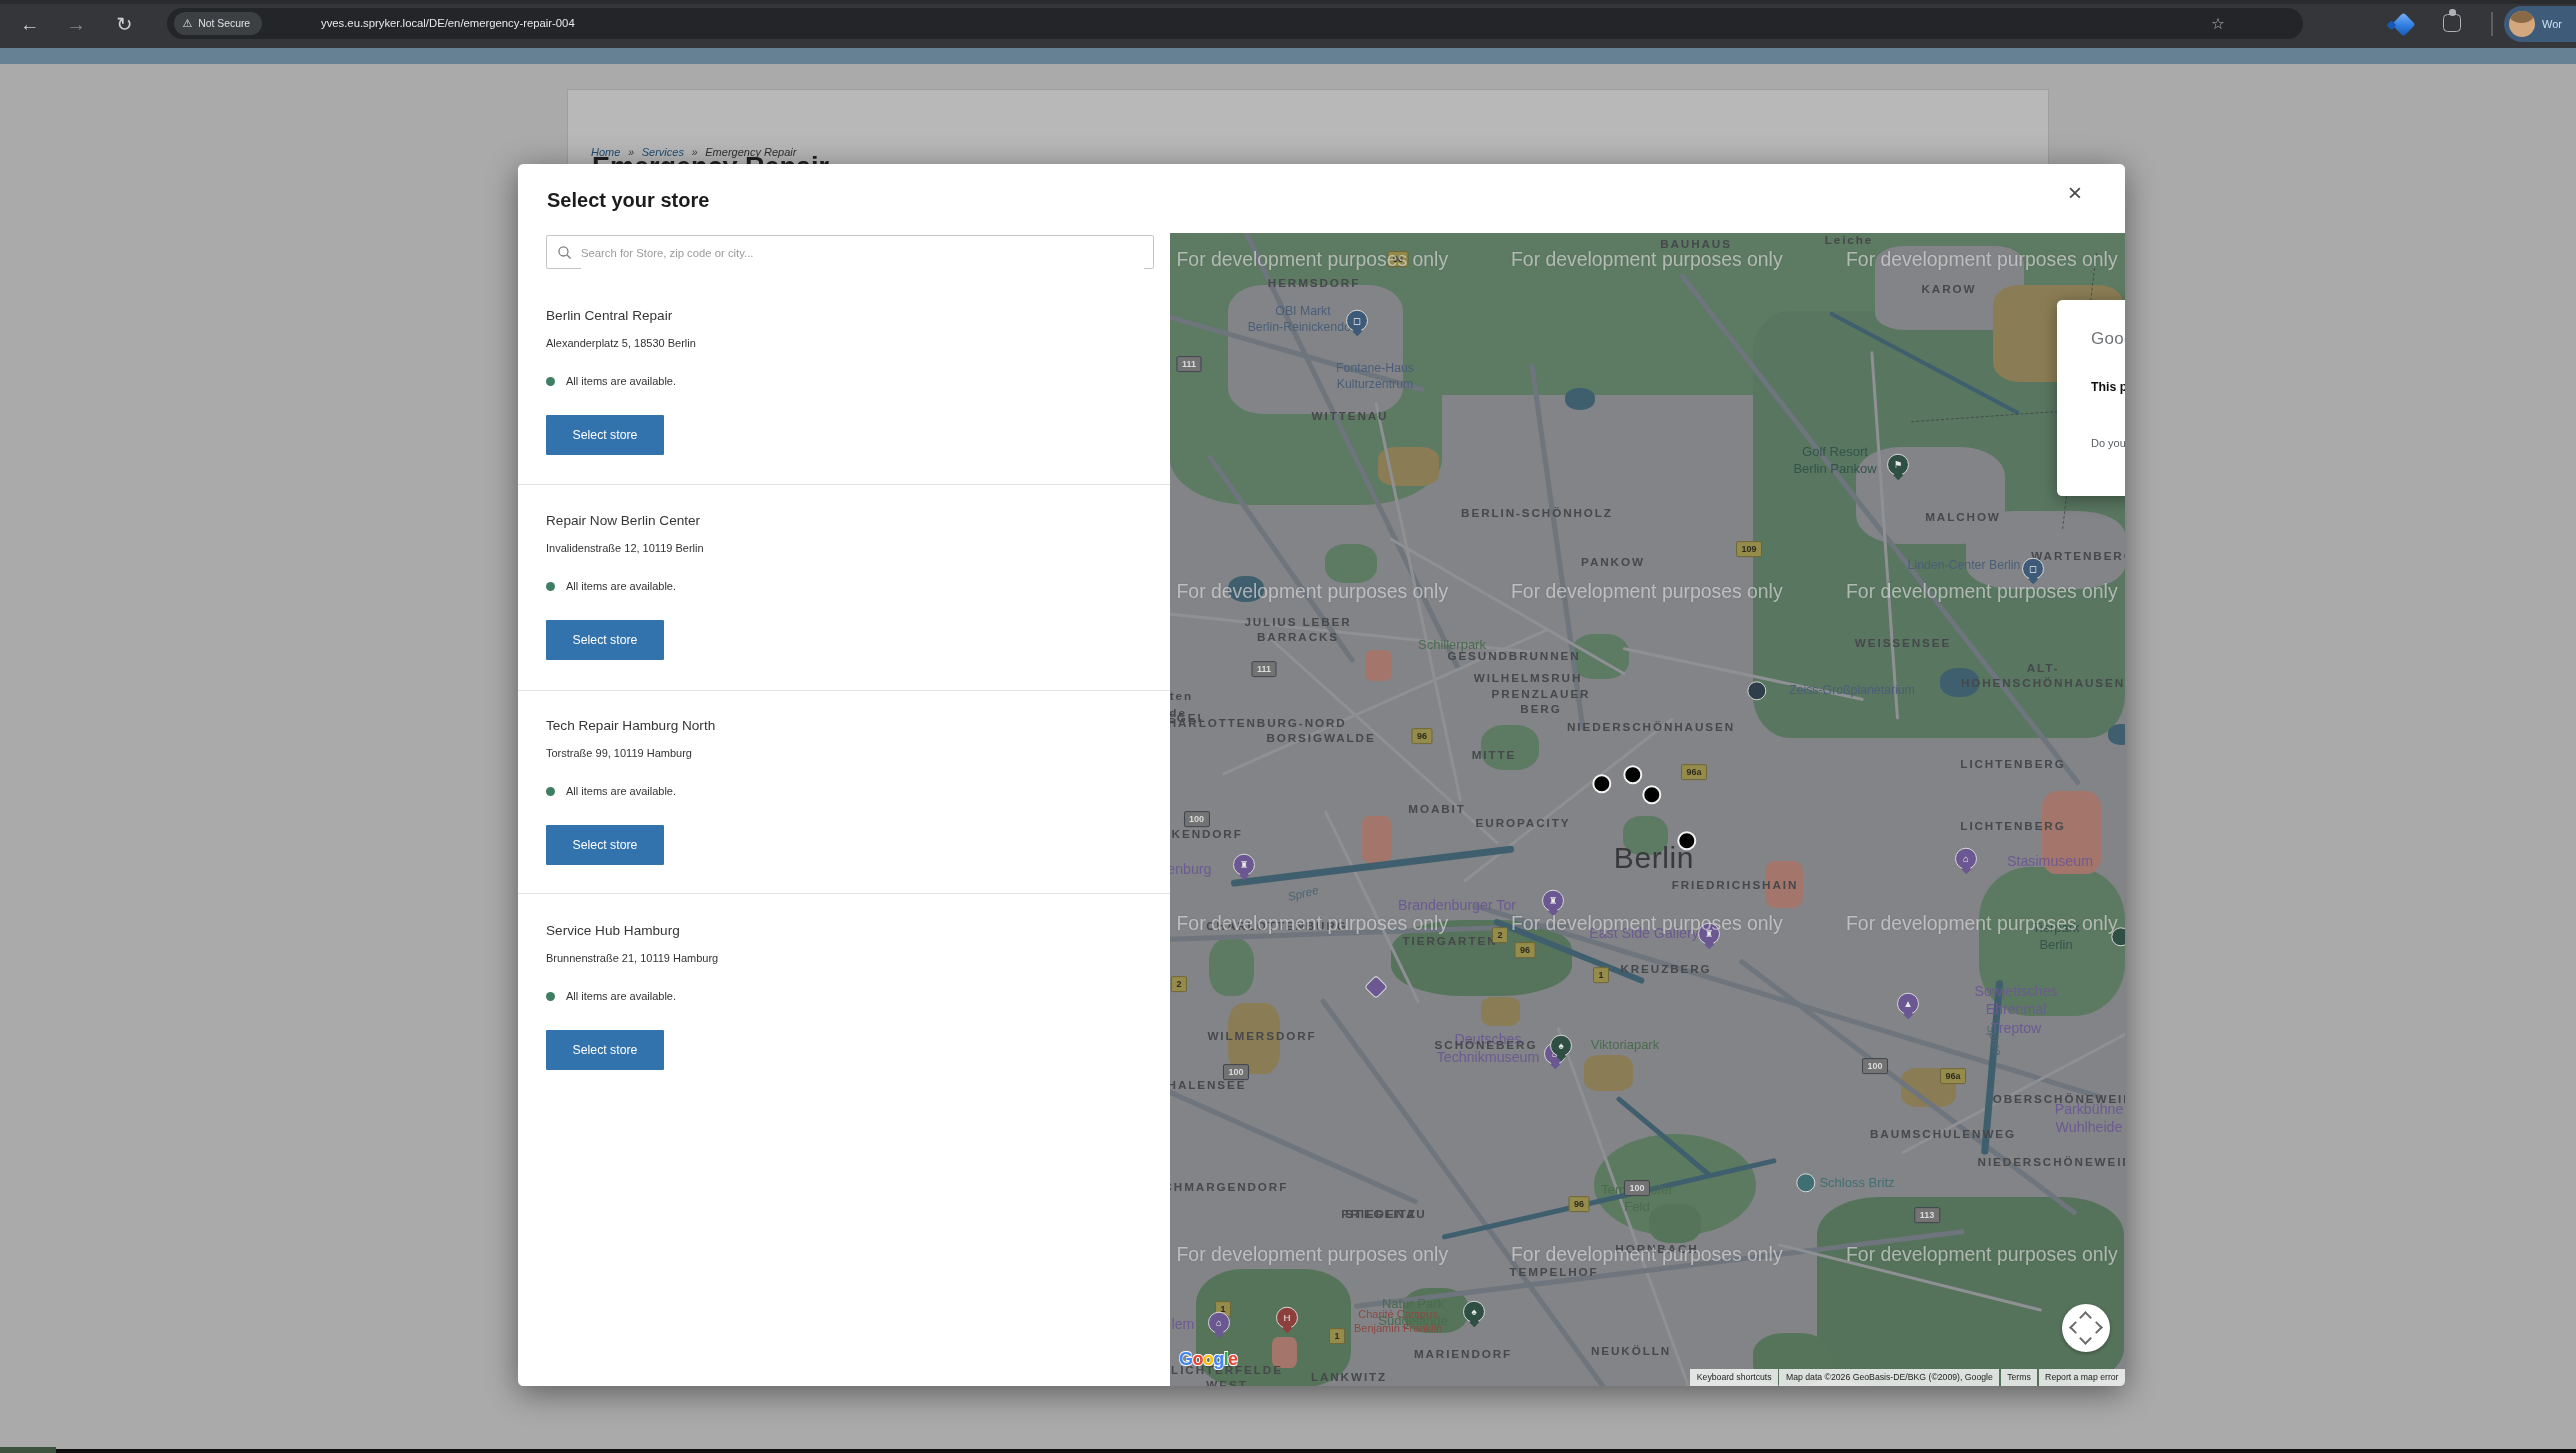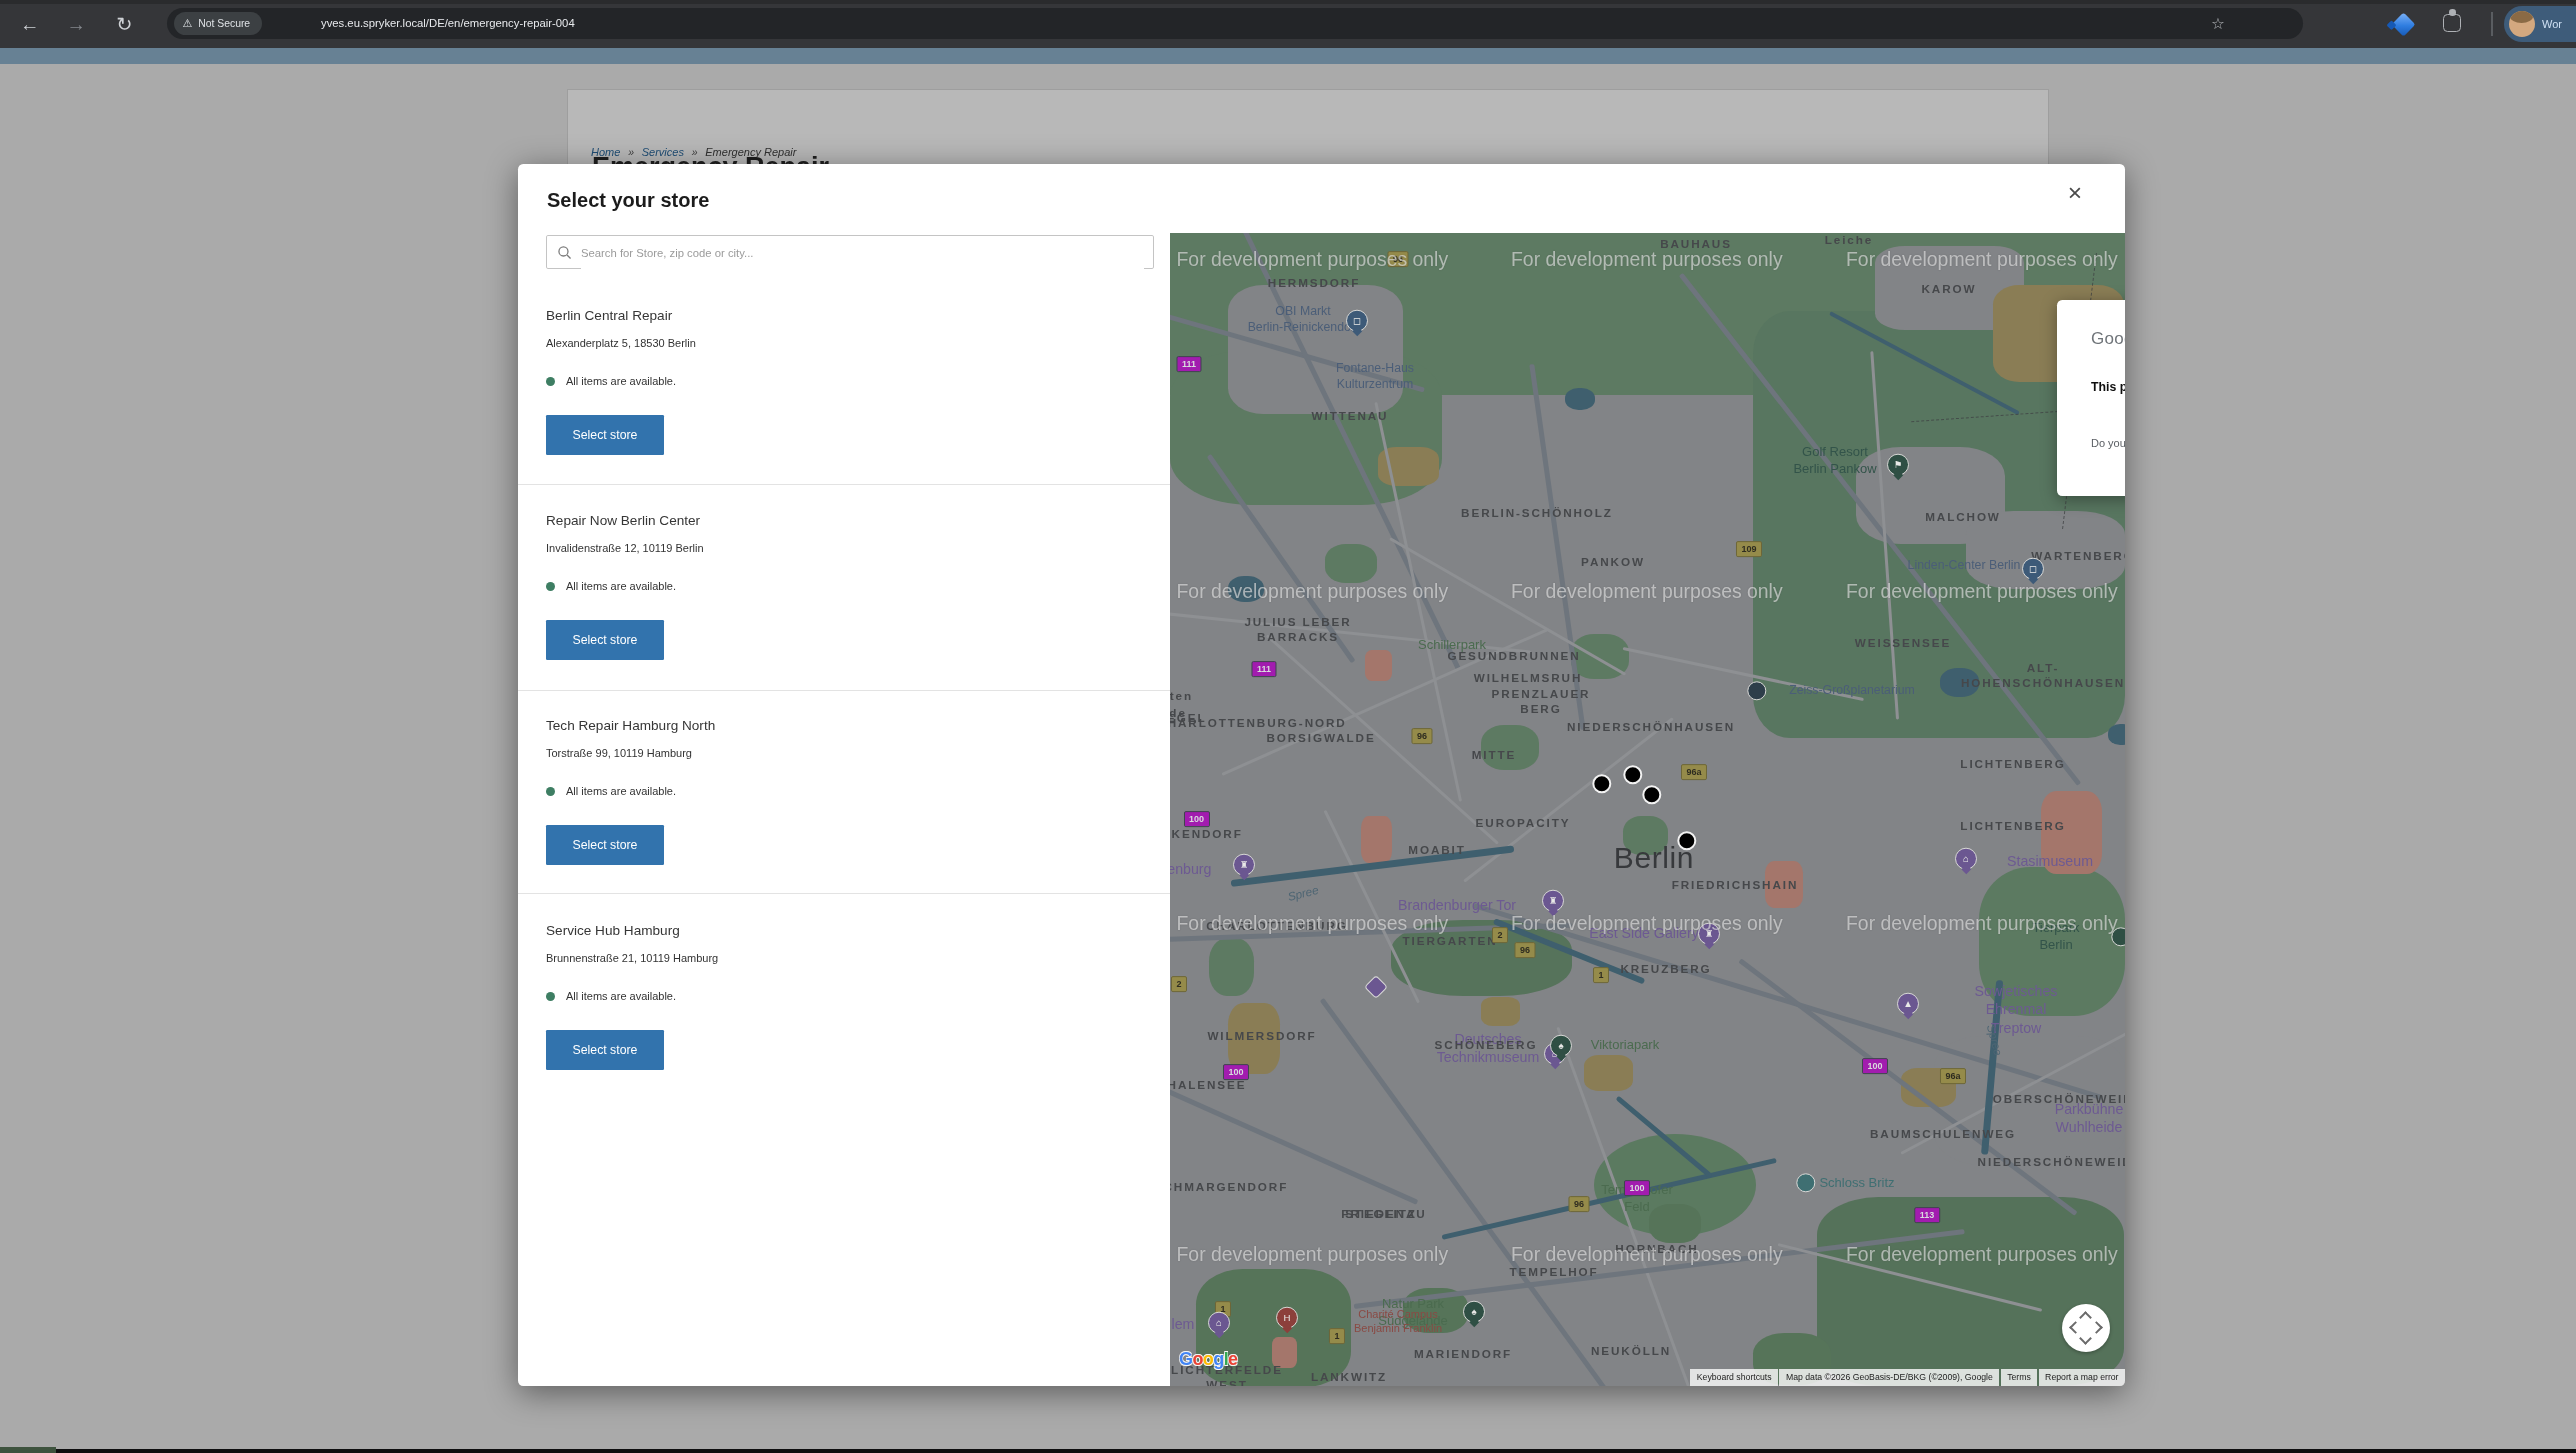--- a/index.html
+++ b/index.html
@@ -80,21 +80,21 @@
   .ml-g  { font-size:13px; color:#4b6b4f; }
   .ml-t  { font-size:13px; color:#3f6f72; }
   .ml-dg { font-size:13px; color:#33544a; }
   .ml-s  { font-size:12.3px; color:#4b5e78; }
   .ml-m  { font-size:11px; color:#8a4a44; }
   .ml-w  { font-size:11.7px; color:#4e6573; font-style:italic; }
   .city-label { position:absolute; transform:translate(-50%,-50%); font-size:30px; color:#37393c; z-index:3; letter-spacing:0.6px; }
 
   .badge { position:absolute; transform:translate(-50%,-50%); font-size:9px; font-weight:bold; padding:1.9px 4.5px;
            border-radius:1.9px; background:#958b4a; color:#2e2c20; border:0.6px solid #6e6738; z-index:3; }
-  .badge.dark { background:#a21caf; color:#d9dbde; border-color:#3f454e;text-align:right; }
+  .badge.dark { background:#737373; color:#d9dbde; border-color:#3f454e;text-align:right; }
 
   .poi { position:absolute; transform:translate(-50%,-50%); z-index:4; }
   .poi .c { width:22px; height:22px; border-radius:50%; border:1.9px solid #d8d8d6; color:#e9e9e7;
             text-align:center; line-height:19.4px; font-size:9.7px; }
   .poi .tail { width:6.5px; height:6.5px; margin:-3.9px auto 0; transform:rotate(45deg); }
   .poi.dot .c { width:19.4px; height:19.4px; border-width:1.3px; }
   .poi.diamond .c { border-radius:3.9px; transform:rotate(45deg); width:17px; height:17px; }
 
   .store-marker { position:absolute; transform:translate(-50%,-50%); width:19.4px; height:19.4px; border-radius:50%;
                   background:#000; border:2.6px solid #f2f2f2; z-index:6; cursor:pointer; }
@@ -298,21 +298,21 @@
           <div class="maplabel ml-d" style="left: 946px; top: 139px;">LINDENBERG</div>
           <div class="maplabel ml-d" style="left: 526px; top: 11px;">BAUHAUS</div>
           <div class="maplabel ml-d" style="left: 679px; top: 6.5px;">Leiche</div>
           <div class="maplabel ml-s" style="left: 794px; top: 333px;">Linden-Center Berlin</div>
           <div class="maplabel ml-d" style="left: 733px; top: 410px;">WEISSENSEE</div>
           <div class="maplabel ml-d" style="left: 873px; top: 442px;">ALT-HOHENSCHÖNHAUSEN</div>
           <div class="maplabel ml-s" style="left: 682px; top: 458px;">Zeiss-Großplanetarium</div>
           <div class="maplabel ml-d" style="left: 843px; top: 531px;">LICHTENBERG</div>
           <div class="maplabel ml-d" style="left: 843px; top: 593px;">LICHTENBERG</div>
           <div class="maplabel ml-d" style="left: 324px; top: 522px;">MITTE</div>
-          <div class="maplabel ml-d" style="left: 267px; top: 576px; margin-top: 41px;">MOABIT</div>
+          <div class="maplabel ml-d" style="left: 267px; top: 576px;">MOABIT</div>
           <div class="maplabel ml-d" style="left: 353px; top: 590px;">EUROPACITY</div>
           <div class="maplabel ml-p" style="left: 19.4px; top: 636px;">enburg</div>
           <div class="maplabel ml-w" style="left: 133px; top: 660px; transform: translate(-50%, -50%) rotate(-14deg);">Spree</div>
           <div class="maplabel ml-d" style="left: 107px; top: 693px;">CHARLOTTENBURG</div>
           <div class="maplabel ml-p" style="left: 287px; top: 672px;">Brandenburger Tor</div>
           <div class="maplabel ml-d" style="left: 280px; top: 708px;">TIERGARTEN</div>
           <div class="maplabel ml-p" style="left: 318px; top: 815px;">Deutsches
 Technikmuseum</div>
           <div class="maplabel ml-d" style="left: 92px; top: 803px;">WILMERSDORF</div>
           <div class="maplabel ml-d" style="left: 37px; top: 852px;">HALENSEE</div>

